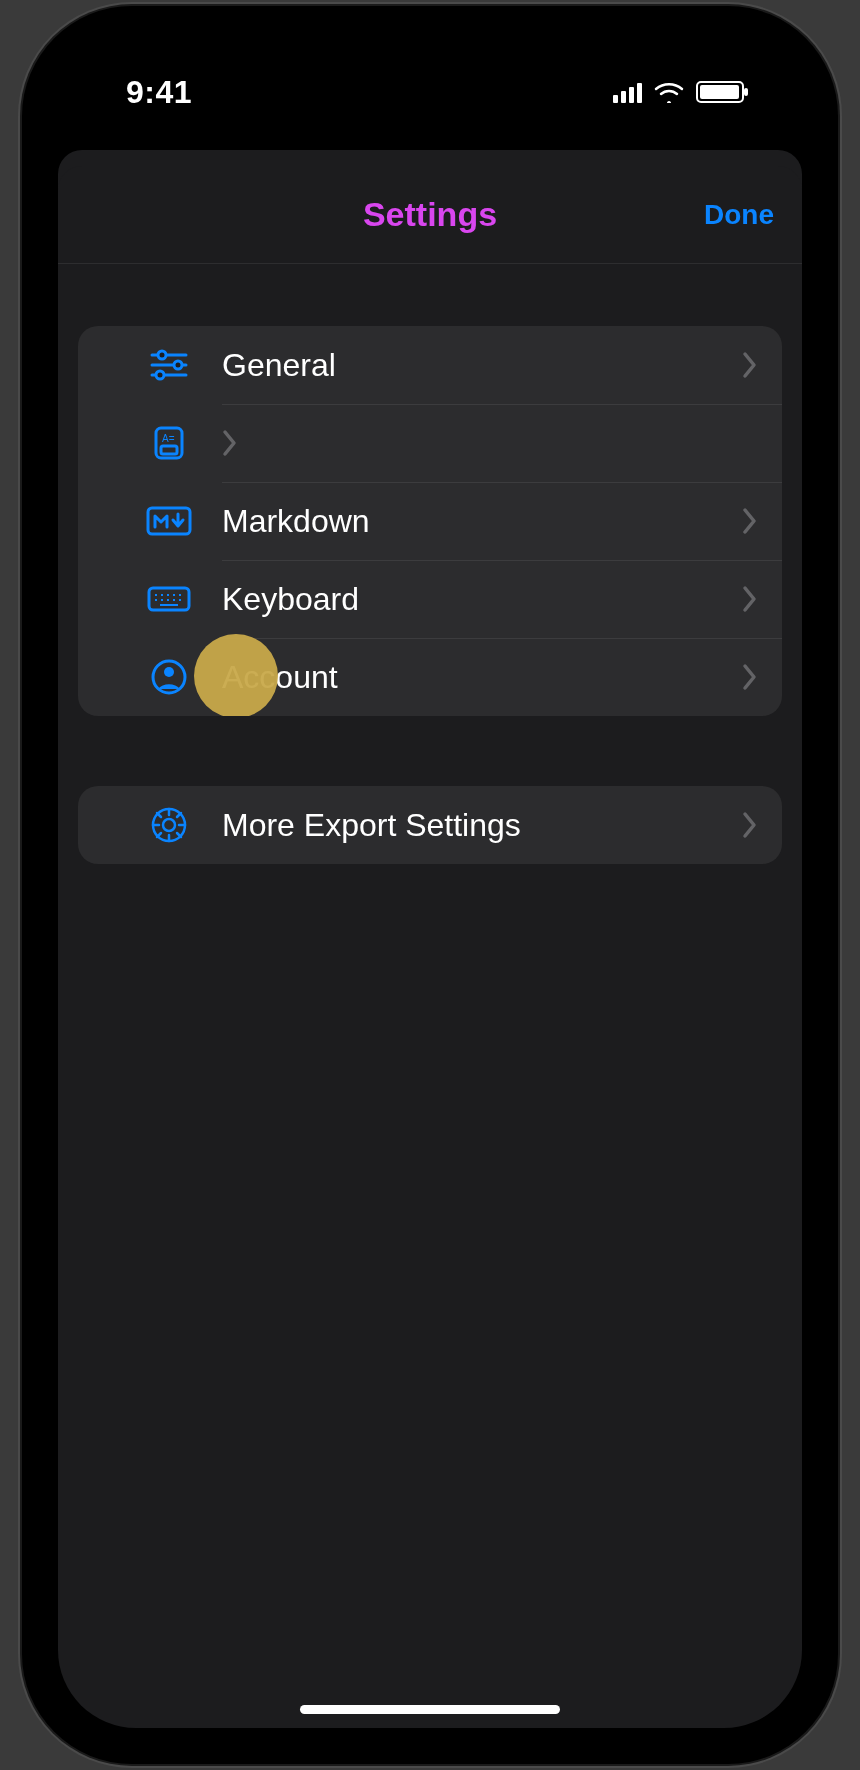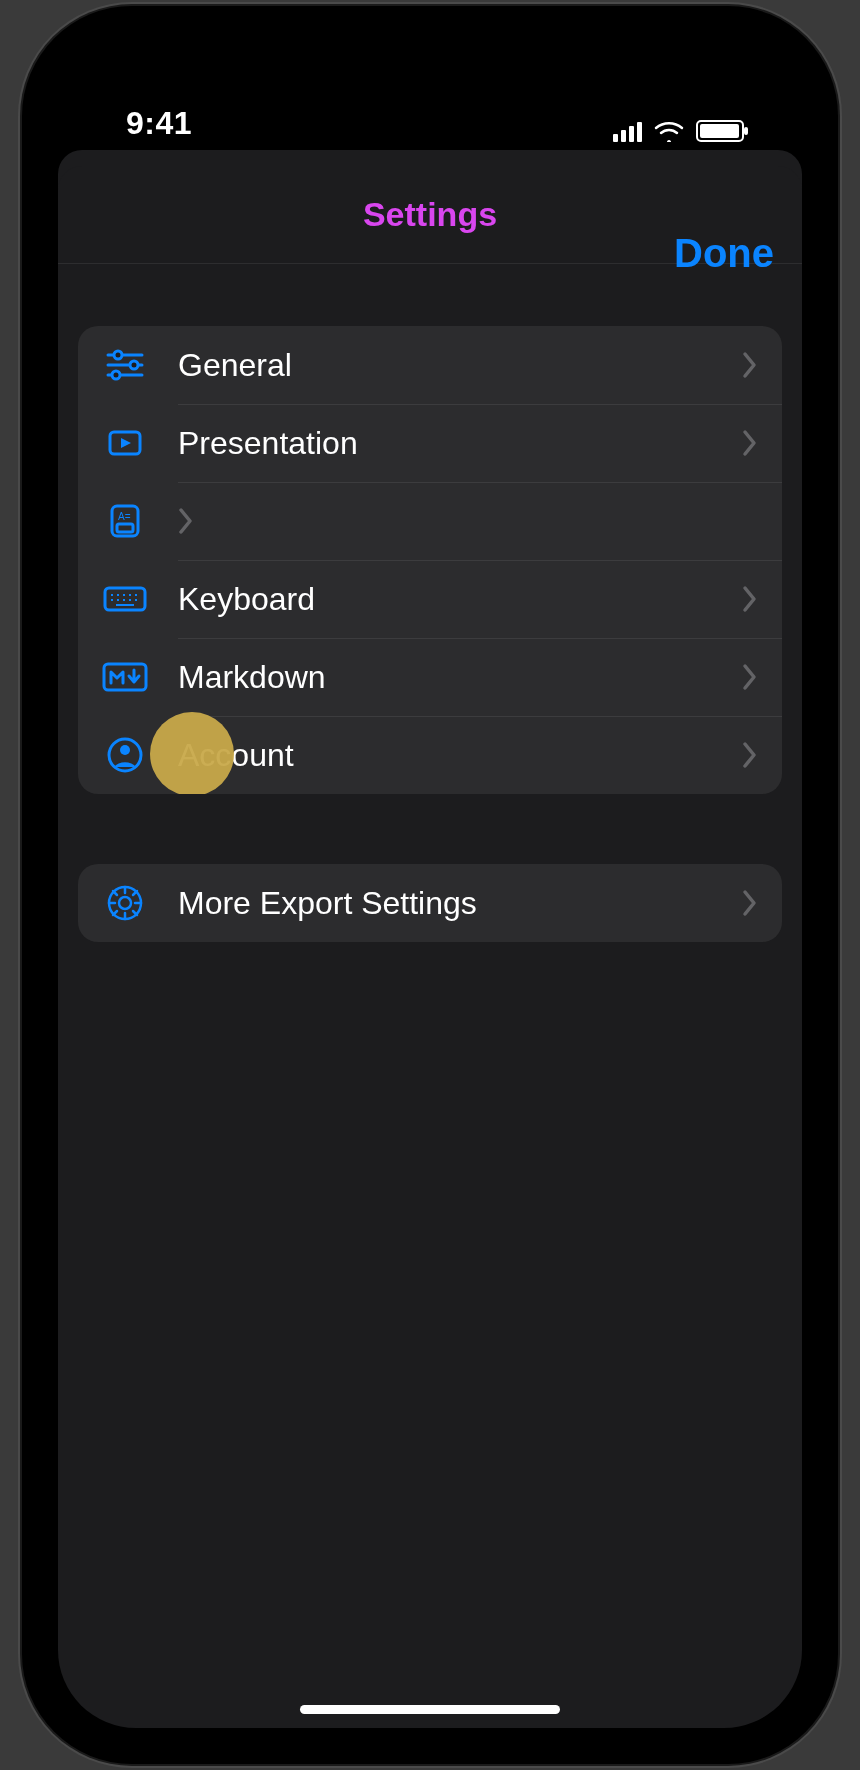--- a/index.html
+++ b/index.html
@@ -31,21 +31,21 @@
     border-radius: 78px;
     overflow: hidden;
   }
 
   
   .status-bar {
     position: absolute;
     top: 0; left: 0; right: 0;
     height: 100px;
     display: flex;
-    align-items: flex-end;
+    align-items: center;
     justify-content: space-between;
     padding: 0 58px 0 68px;
     color: #fff;
   }
   .status-time {
     font-size: 32px;
     font-weight: 600;
     letter-spacing: 0.5px;
   }
   .status-icons { display: flex; align-items: center; gap: 12px; }
@@ -91,38 +91,38 @@
     color: #d946ef;
     font-size: 34px;
     font-weight: 600;
   }
   .done-button {
     position: absolute;
     right: 28px;
     top: 50%;
     transform: translateY(-50%);
     color: #0a84ff;
-    font-size: 40px;
+    font-size: 28px;
     font-weight: 600;
     background: none;
     border: none;
     cursor: pointer;
-    margin-top: 38px;
   }
   .content {
     flex: 1;
     padding: 62px 20px 0 20px;
     overflow: hidden;
   }
 
   .group {
     background: #2c2c2e;
     border-radius: 20px;
     overflow: hidden;
     margin-bottom: 70px;
+    padding-left: 44px;
   }
   .row {
     display: flex;
     align-items: center;
     height: 78px;
     padding: 0 24px;
     position: relative;
     cursor: pointer;
   }
   .row + .row::before {
@@ -224,43 +224,45 @@
             </div>
             <div class="row-label">General</div>
             <div class="chevron">
               <svg width="16" height="28" viewBox="0 0 16 28">
                   <path d="M3 3 L12 14 L3 25" stroke="currentColor" stroke-width="3.5" fill="none" stroke-linecap="round" stroke-linejoin="round"></path>
                 </svg>
             </div>
           </div>
 
 
-          <div class="row">
-            <div class="row-icon">
-              <svg width="42" height="42" viewBox="0 0 42 42" fill="none" stroke="currentColor" stroke-width="3">
-                <rect x="6" y="10" width="30" height="22" rx="4"></rect>
-                <path d="M17 16 L27 21 L17 26 Z" fill="currentColor" stroke="none"></path>
-              </svg>
-            </div>
-            <div class="row-label">Presentation</div>
-            <div class="chevron">
-              <svg width="16" height="28" viewBox="0 0 16 28">
-                  <path d="M3 3 L12 14 L3 25" stroke="currentColor" stroke-width="3.5" fill="none" stroke-linecap="round" stroke-linejoin="round"></path>
-                </svg>
-            </div>
-          </div>
 
           <div class="row">
             <div class="row-icon">
               <svg width="42" height="42" viewBox="0 0 42 42" fill="none" stroke="currentColor" stroke-width="3">
                 <rect x="8" y="6" width="26" height="30" rx="5"></rect>
                 <text x="14" y="20" font-size="10" fill="currentColor" stroke="none" font-family="sans-serif">A=</text>
                 <rect x="13" y="24" width="16" height="8" rx="2" fill="none"></rect>
               </svg>
             </div>
+            <div class="chevron">
+              <svg width="16" height="28" viewBox="0 0 16 28">
+                  <path d="M3 3 L12 14 L3 25" stroke="currentColor" stroke-width="3.5" fill="none" stroke-linecap="round" stroke-linejoin="round"></path>
+                </svg>
+            </div>
+          </div>
+
+          <div class="row">
+            <div class="row-icon">
+              <svg width="46" height="34" viewBox="0 0 46 34" fill="none" stroke="currentColor" stroke-width="3">
+                <rect x="2" y="4" width="42" height="26" rx="4"></rect>
+                <path d="M9 23 V12 L15 18 L21 12 V23" stroke-linejoin="round" stroke-linecap="round"></path>
+                <path d="M32 10 V20 M27 16 L32 22 L37 16" stroke-linejoin="round" stroke-linecap="round"></path>
+              </svg>
+            </div>
+            <div class="row-label">Markdown</div>
             <div class="chevron">
               <svg width="16" height="28" viewBox="0 0 16 28">
                   <path d="M3 3 L12 14 L3 25" stroke="currentColor" stroke-width="3.5" fill="none" stroke-linecap="round" stroke-linejoin="round"></path>
                 </svg>
             </div>
           </div>
 
           <div class="row">
             <div class="row-icon">
               <svg width="46" height="34" viewBox="0 0 46 34" fill="none" stroke="currentColor" stroke-width="3">
@@ -281,36 +283,20 @@
               </svg>
             </div>
             <div class="row-label">Keyboard</div>
             <div class="chevron">
               <svg width="16" height="28" viewBox="0 0 16 28">
                   <path d="M3 3 L12 14 L3 25" stroke="currentColor" stroke-width="3.5" fill="none" stroke-linecap="round" stroke-linejoin="round"></path>
                 </svg>
             </div>
           </div>
 
-          <div class="row">
-            <div class="row-icon">
-              <svg width="46" height="34" viewBox="0 0 46 34" fill="none" stroke="currentColor" stroke-width="3">
-                <rect x="2" y="4" width="42" height="26" rx="4"></rect>
-                <path d="M9 23 V12 L15 18 L21 12 V23" stroke-linejoin="round" stroke-linecap="round"></path>
-                <path d="M32 10 V20 M27 16 L32 22 L37 16" stroke-linejoin="round" stroke-linecap="round"></path>
-              </svg>
-            </div>
-            <div class="row-label">Markdown</div>
-            <div class="chevron">
-              <svg width="16" height="28" viewBox="0 0 16 28">
-                  <path d="M3 3 L12 14 L3 25" stroke="currentColor" stroke-width="3.5" fill="none" stroke-linecap="round" stroke-linejoin="round"></path>
-                </svg>
-            </div>
-          </div>
-
 
           <div class="row" style="position:relative;">
             <div class="row-icon">
               <svg width="42" height="42" viewBox="0 0 42 42" fill="none" stroke="currentColor" stroke-width="3">
                 <circle cx="21" cy="21" r="16"></circle>
                 <circle cx="21" cy="16" r="5" fill="currentColor" stroke="none"></circle>
                 <path d="M10 33 a13 10 0 0 1 22 0" fill="currentColor" stroke="none"></path>
               </svg>
             </div>
             <div class="row-label">Account</div>

